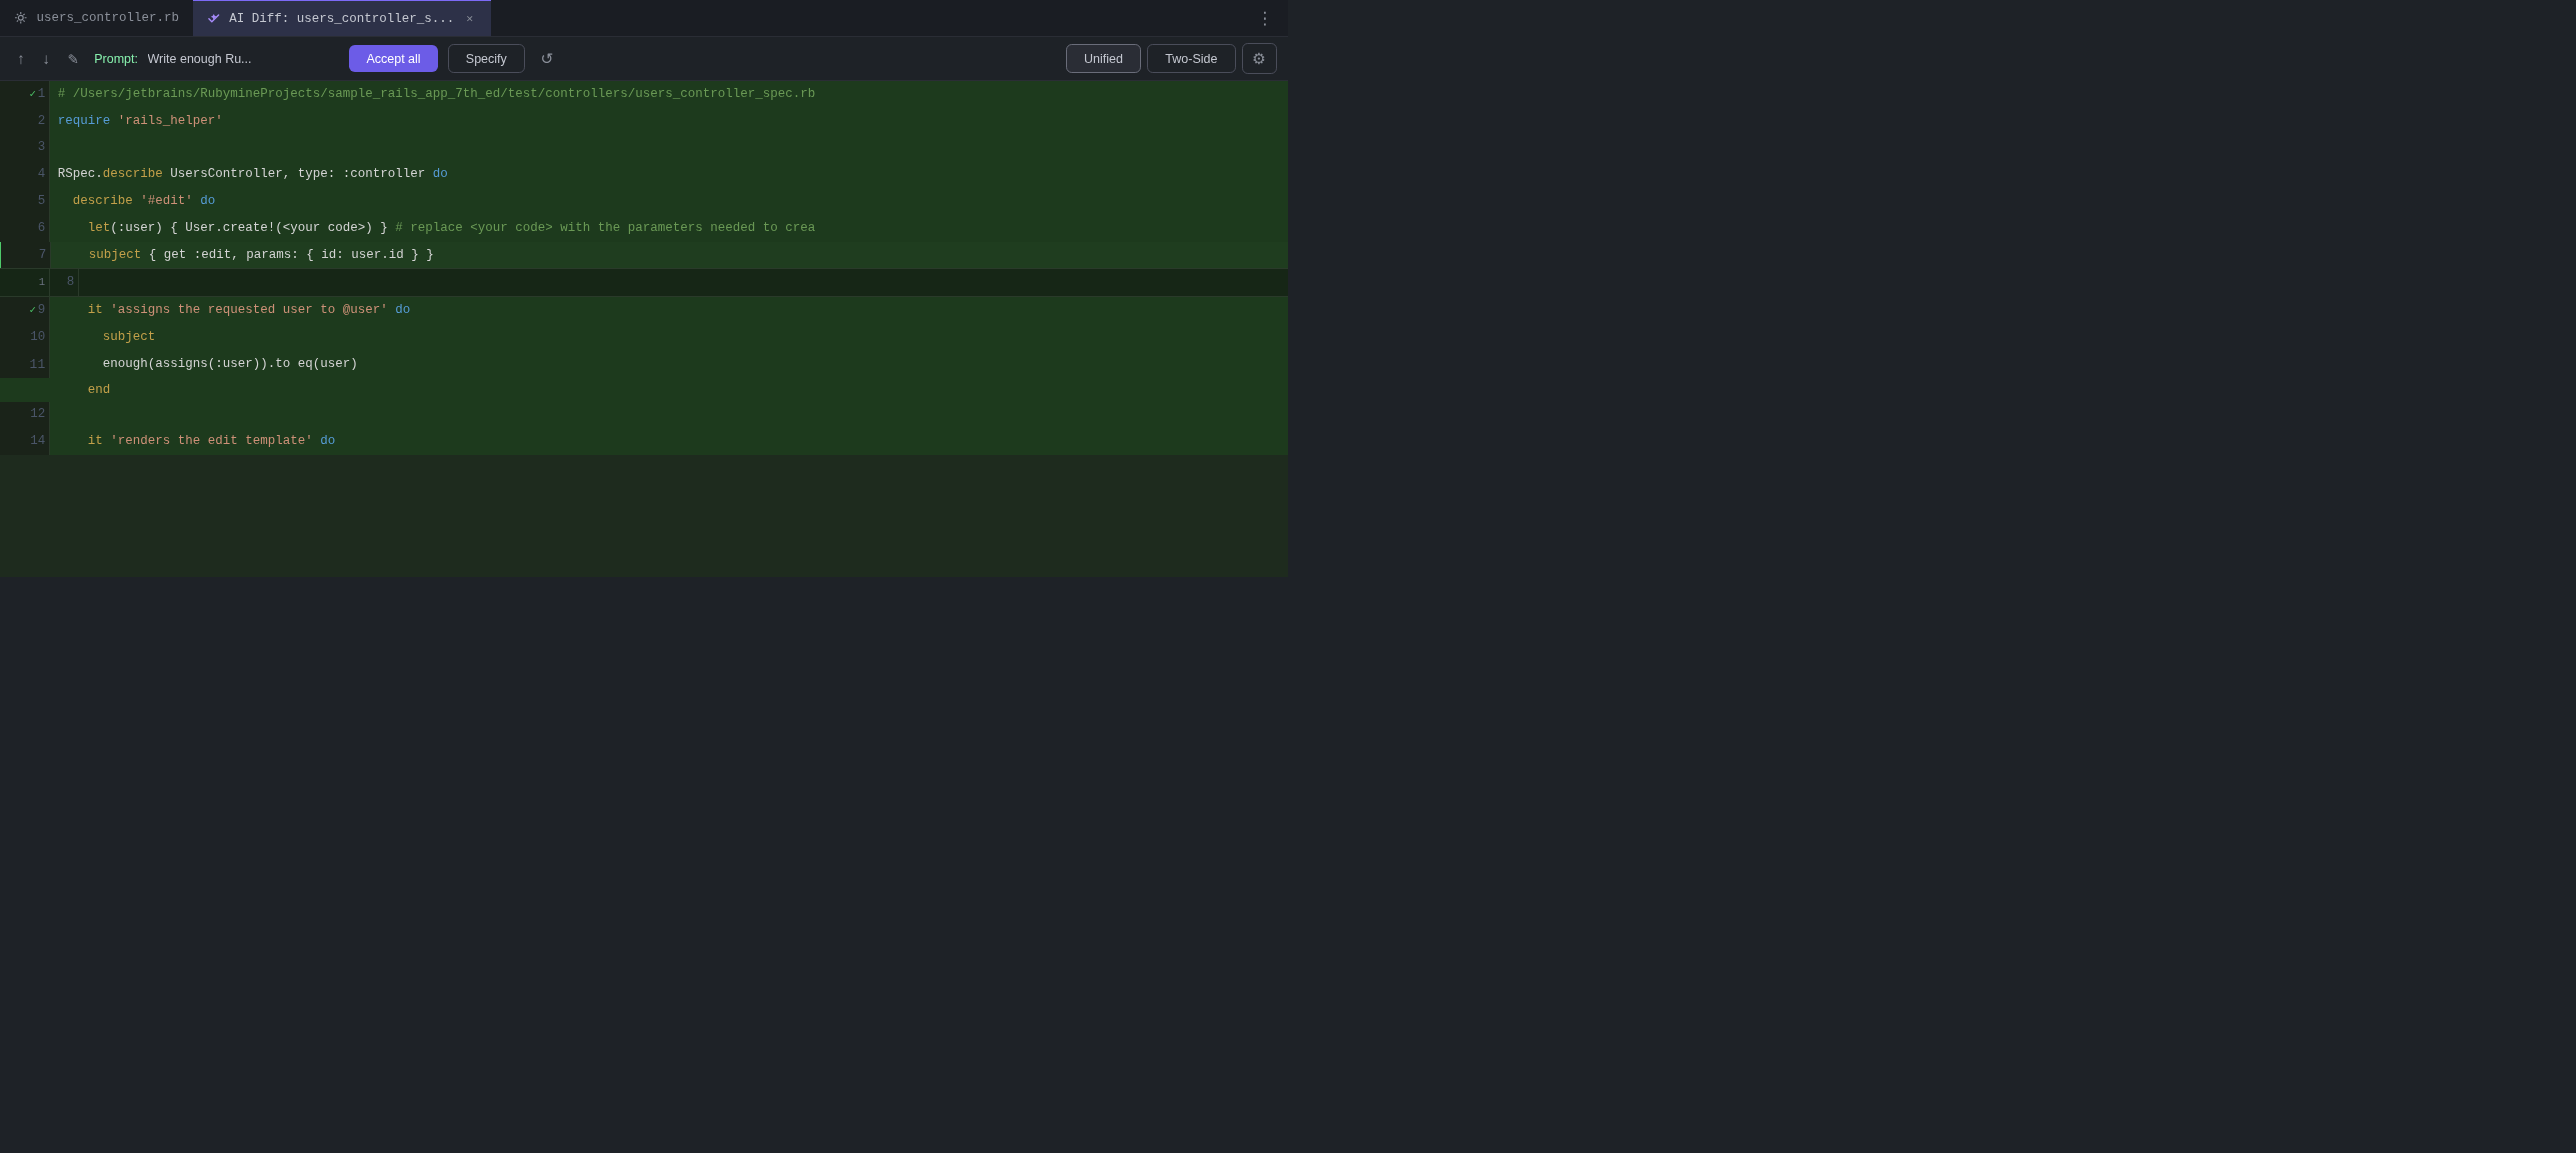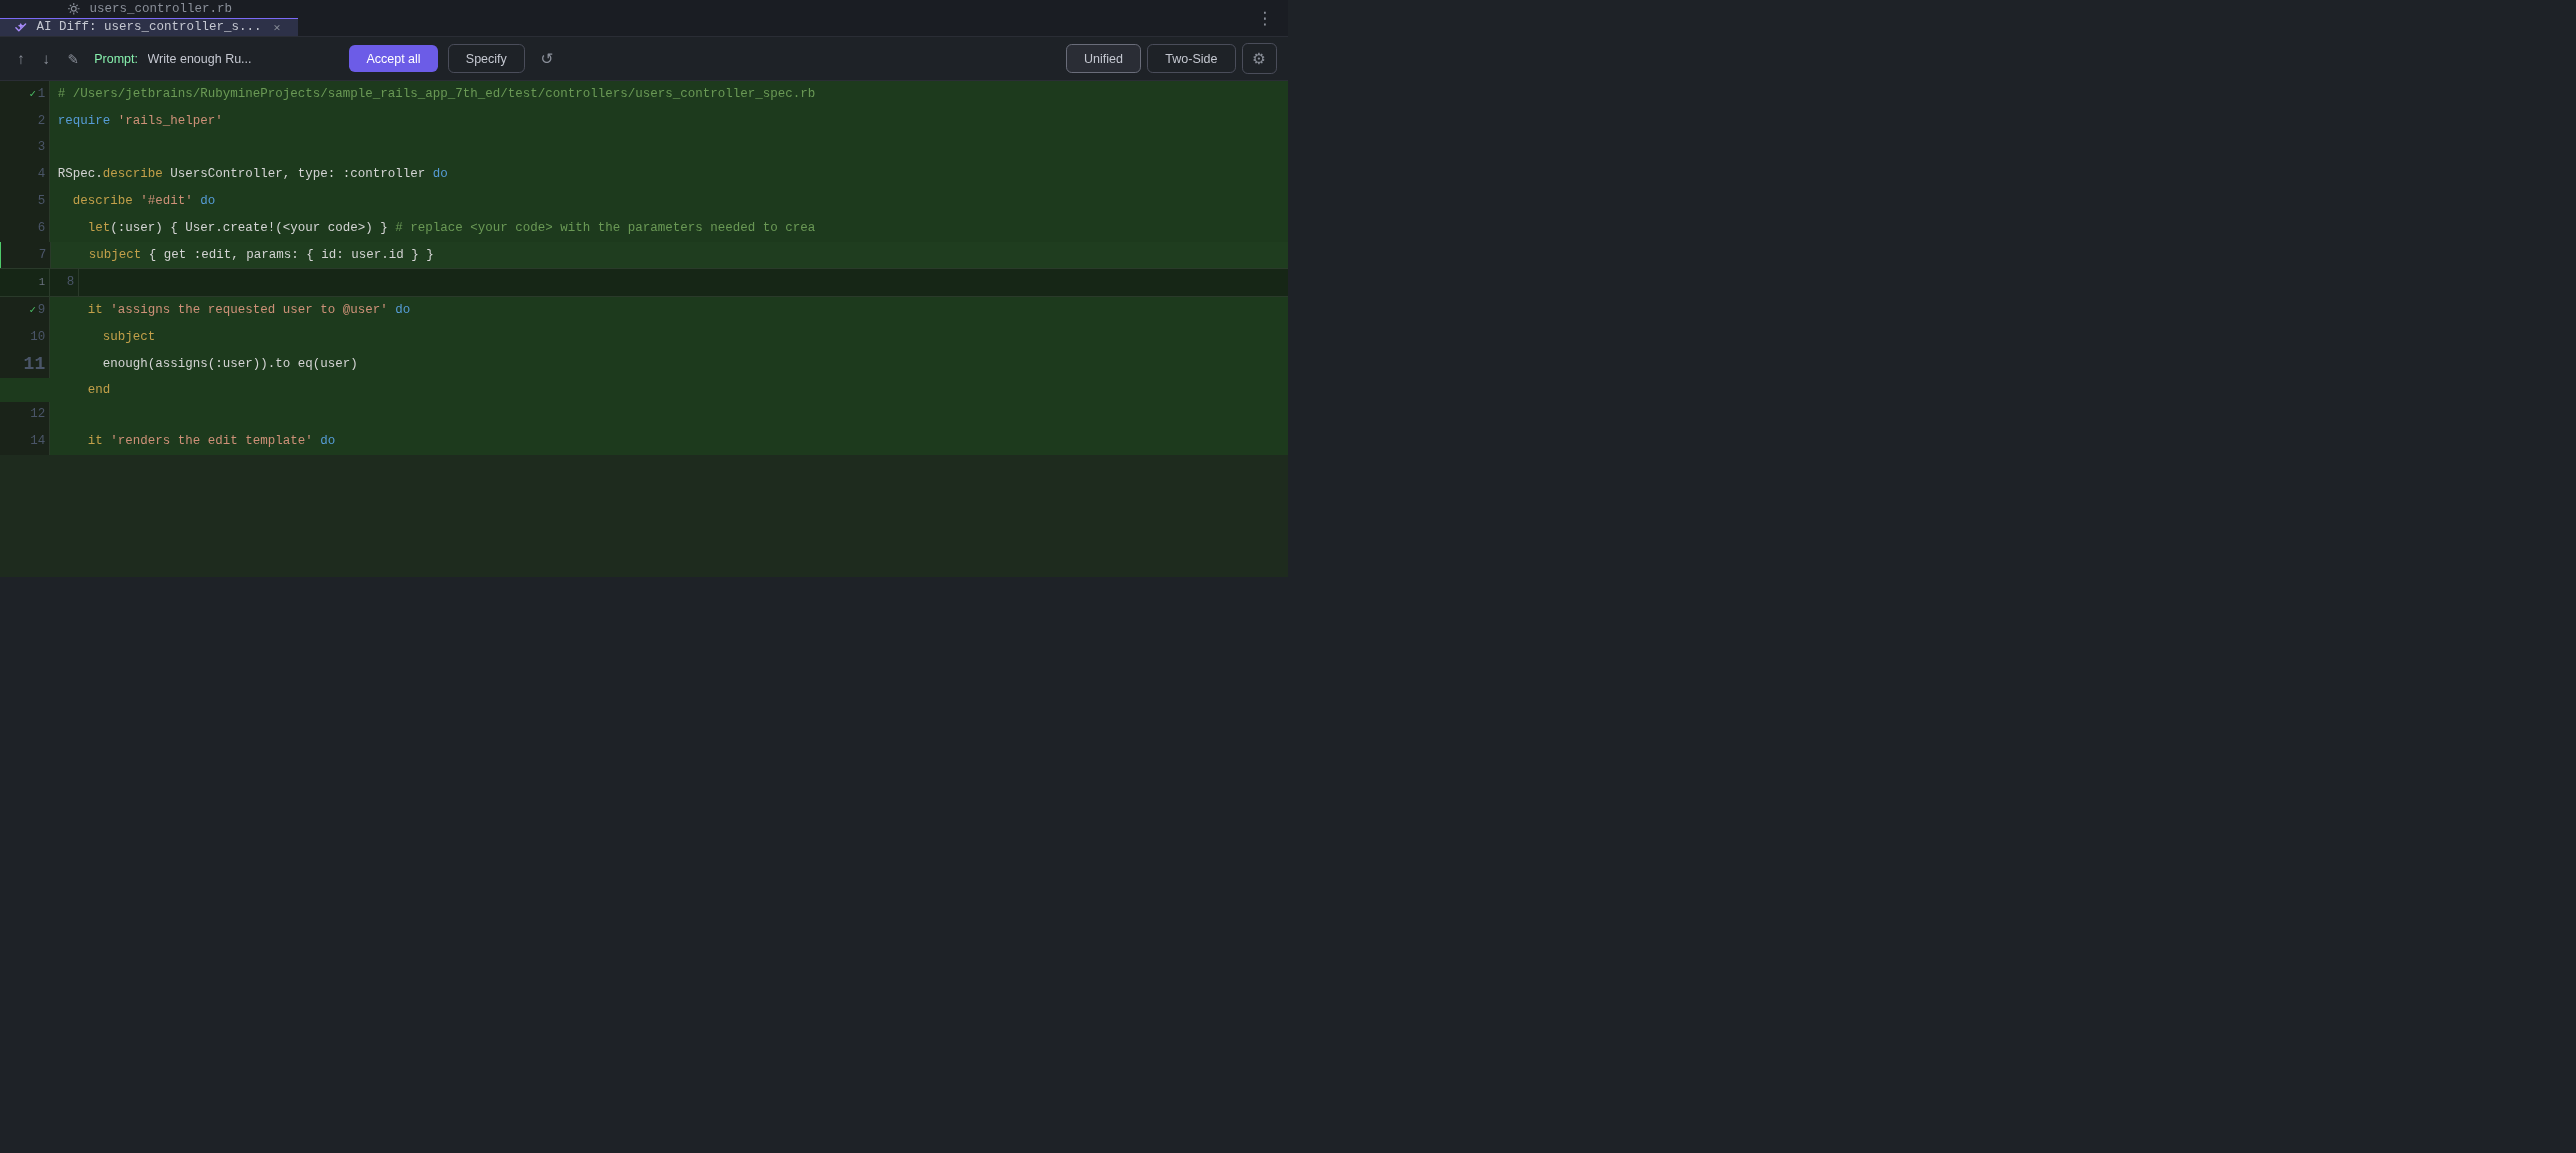--- a/index.html
+++ b/index.html
@@ -22,23 +22,22 @@
       display: flex;
       align-items: center;
       background: #1a1d23;
       height: 37px;
       border-bottom: 1px solid #2a2d35;
       justify-content: space-between;
     }
 
     .tabs-left {
       display: flex;
-      align-items: center;
+      align-items: flex-end;
       height: 100%;
-      flex-direction: column;
     }
 
     .tab {
       display: flex;
       align-items: center;
       height: 100%;
       padding: 0 13.5px;
       font-size: 12.5px;
       color: #8a8f99;
       cursor: pointer;
@@ -326,21 +325,21 @@
           <span style="color:#4eca6a;font-size:10.6px;">✓</span>
           <span style="color:#4a5568;">9</span>
         </div>
         <div style="flex: 1 1 0%; padding: 1.9px 7.7px; font-size: 12.5px; line-height: 23px; white-space: pre; overflow: hidden; background: rgb(29, 58, 29);"><span class="kw-white">    </span><span class="kw-gold">it</span><span class="kw-white"> </span><span class="kw-orange">'assigns the requested user to @user'</span><span class="kw-white"> </span><span class="kw-blue">do</span></div>
       </div>
       <div class="code-line" style="background: rgb(29, 58, 29);">
         <div style="min-width: 50px; text-align: right; padding: 1.9px 3.8px 1.9px 0px; color: rgb(74, 85, 104); font-size: 12.5px; user-select: none; background: rgb(26, 35, 25); border-right: 1px solid rgb(42, 58, 42); line-height: 23px; display: flex; align-items: center; justify-content: flex-end; gap: 1.9px;">10</div>
         <div style="flex: 1 1 0%; padding: 1.9px 7.7px; font-size: 12.5px; line-height: 23px; white-space: pre; overflow: hidden; background: rgb(29, 58, 29);"><span class="kw-white">      </span><span class="kw-gold">subject</span></div>
       </div>
       <div class="code-line" style="background: rgb(29, 58, 29);">
-        <div style="min-width: 50px; text-align: left; padding: 1.9px 3.8px 1.9px 0px; color: rgb(74, 85, 104); font-size: 18px; user-select: none; background: rgb(26, 35, 25); border-right: 1px solid rgb(42, 58, 42); line-height: 23px; display: flex; align-items: center; justify-content: flex-end; gap: 1.9px; font-weight: bold;">11</div>
+        <div style="min-width: 50px; text-align: left; padding: 1.9px 3.8px 1.9px 0px; color: rgb(74, 85, 104); font-size: 13px; user-select: none; background: rgb(26, 35, 25); border-right: 1px solid rgb(42, 58, 42); line-height: 23px; display: flex; align-items: center; justify-content: flex-end; gap: 1.9px;">11</div>
         <div style="flex: 1 1 0%; padding: 1.9px 7.7px; font-size: 12.5px; line-height: 23px; white-space: pre; overflow: hidden; background: rgb(29, 58, 29);"><span class="kw-white">      enough(assigns(:user)).to eq(user)</span></div>
       </div>
       <div class="code-line" style="background: rgb(29, 58, 29);">
         <div style="min-width: 50px; text-align: right; padding: 1.9px 3.8px 1.9px 0px; color: rgb(74, 85, 104); font-size: 12.5px; user-select: none; background: rgb(26, 35, 25); border-right: 1px solid rgb(42, 58, 42); line-height: 23px; display: flex; align-items: center; justify-content: flex-end; gap: 1.9px; margin-top: 24px;">12</div>
         <div style="flex: 1 1 0%; padding: 1.9px 7.7px; font-size: 12.5px; line-height: 23px; white-space: pre; overflow: hidden; background: rgb(29, 58, 29);"><span class="kw-white">    </span><span class="kw-gold">end</span></div>
       </div>
       <div class="code-line" style="background: rgb(29, 58, 29);">
         <div style="min-width: 50px; text-align: right; padding: 1.9px 3.8px 1.9px 0px; color: rgb(74, 85, 104); font-size: 12.5px; user-select: none; background: rgb(26, 35, 25); border-right: 1px solid rgb(42, 58, 42); line-height: 23px; display: flex; align-items: center; justify-content: flex-end; gap: 1.9px;">14</div>
         <div style="flex: 1 1 0%; padding: 1.9px 7.7px; font-size: 12.5px; line-height: 23px; white-space: pre; overflow: hidden; background: rgb(29, 58, 29);"><span class="kw-white">    </span><span class="kw-gold">it</span><span class="kw-white"> </span><span class="kw-orange">'renders the edit template'</span><span class="kw-white"> </span><span class="kw-blue">do</span></div>
       </div>

